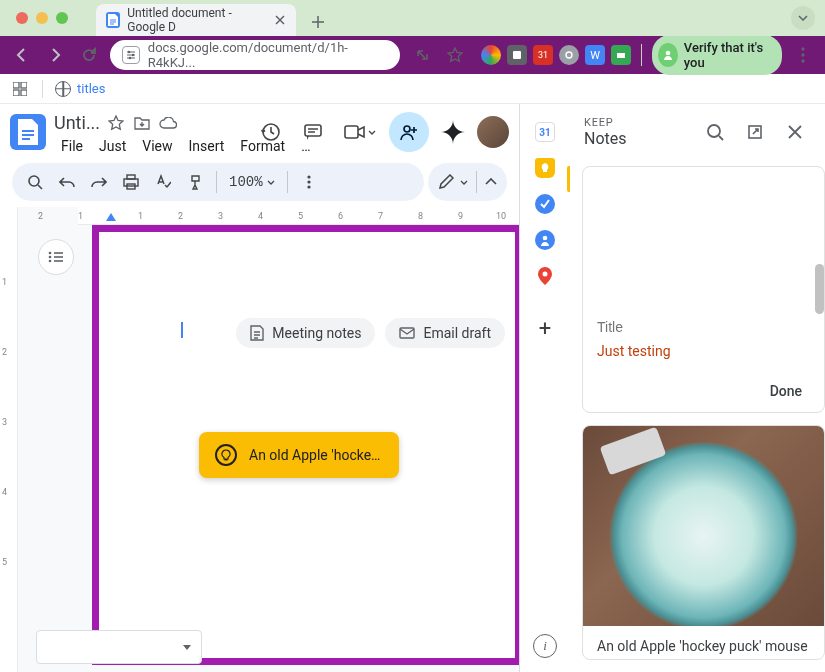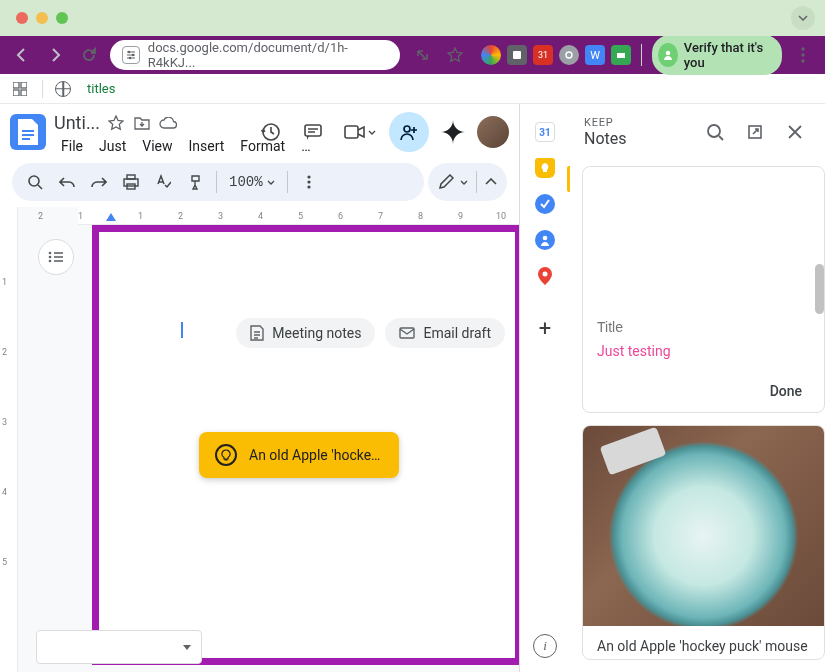--- a/index.html
+++ b/index.html
@@ -26,21 +26,21 @@
     .omnibox .site-icon { width:18px; height:18px; border:1px solid #9aa0a6; border-radius:4px; display:flex; align-items:center; justify-content:center; font-size:10px;}
     .addr-icons { display:flex; gap: 6px; align-items:center; margin-left: 4px;}
     .addr-ico { width: 28px; height: 28px; display: flex; align-items: center; justify-content: center; border-radius: 50%; color: #5f6368; }
     .ext-ico { width: 20px; height: 20px; border-radius: 4px; display:flex; align-items:center; justify-content:center; font-size:11px; color:#fff;}
     .verify-pill { background: #b3e3b5; border-radius: 18px; padding: 5px 12px 5px 6px; display: flex; align-items: center; gap: 6px; color: #202124; font-size: 13px; font-weight: 500;}
     .verify-pill .vi-ico { width:24px; height:24px; border-radius:50%; background:#6fcf73; display:flex; align-items:center; justify-content:center; color:#fff; }
     
     .bookmarks-bar { background: #fff; border-bottom: 1px solid #e8eaed; height: 30px; display: flex; align-items: center; padding: 0 10px; gap: 12px; }
     .bm-apps { width:20px; height:20px; display:flex; align-items:center; justify-content:center; color:#5f6368;}
     .bm-div { width:1px; height: 18px; background:#dadce0;}
-    .bm-item { display: flex; gap: 16px; align-items: center; color: #15803d; font-size: 13px; }
+    .bm-item { display: flex; gap: 6px; align-items: center; color: #3b82f6; font-size: 13px; }
     .bm-item .globe { width:16px; height:16px; border:1.5px solid #5f6368; border-radius:50%; position:relative;}
     .bm-item .globe::before{content:''; position:absolute; left:50%; top:0; bottom:0; width:1.5px; background:#5f6368; transform:translateX(-50%);}
     .bm-item .globe::after{content:''; position:absolute; top:50%; left:0; right:0; height:1.5px; background:#5f6368; transform:translateY(-50%);}
     
     
     .app { display: flex; height: calc(672px - 36px - 38px - 30px); }
     .docs-col { flex: 1; display: flex; flex-direction: column; min-width: 0; border-right: 1px solid #dadce0; }
     
     .docs-header { display: flex; align-items: flex-start; padding: 8px 10px 0 10px; gap: 8px; }
     .docs-logo { width: 36px; height: 36px; background: #4285f4; border-radius: 6px; display:flex; align-items:center; justify-content:center; color:#fff; margin-top:2px;}
@@ -105,40 +105,61 @@
     .keep-head .titles { flex:1;}
     .keep-head .k-sup { font-size:11px; color:#5f6368; letter-spacing: 0.8px;}
     .keep-head .k-main { font-size:16px; color:#3c4043; font-weight:400;}
     .keep-head .k-ico { width:32px; height:32px; display:flex; align-items:center; justify-content:center; color:#5f6368; border-radius:50%;}
     
     .keep-body { flex:1; overflow-y:auto; padding: 8px 0 12px 12px; display:flex; flex-direction:column; gap:12px;}
     .note-card { border:1px solid #e0e0e0; border-radius:8px; background:#fff; overflow:hidden;}
     .note-card.editing { padding-top: 140px;}
     .note-card .nc-body { padding: 12px 14px;}
     .nc-title-in { width:100%; border:none; font-size:14px; color:#80868b; outline:none; background:transparent;}
-    .nc-text { font-size:14px; color:#ec4899; margin-top:8px;}
+    .nc-text { font-size:14px; color:#c2410c; margin-top:8px;}
     .nc-actions { display:flex; justify-content:flex-end; padding: 6px 12px 10px 12px;}
     .nc-done { font-size:14px; color:#3c4043; font-weight:500; padding:6px 10px;}
     
     .note-img { height: 200px; background: radial-gradient(circle at 50% 55%, #e8f4f3 0%, #c5e8e2 30%, #6db5b8 50%, #4a8f93 55%, transparent 58%), linear-gradient(135deg, #6b4a3a 0%, #8b6650 40%, #6b4a3a 100%); position:relative;}
     .note-img::before { content:''; position:absolute; left:20px; top:10px; width:60px; height:30px; background:#d8d8d8; border-radius:4px; transform:rotate(-20deg);}
     .note-img-caption { padding: 12px 14px; font-size:14px; color:#3c4043;}
     
     .scrollbar-stub { position:absolute; right:1px; top:160px; width:9px; height:50px; background:#c1c1c1; border-radius:5px;}
     
     svg { display:block; }
   </style>
 </head>
 <body>
 
 <div class="chrome-frame">
   <div class="traffic-lights">
     <div class="tl red"></div>
     <div class="tl yellow"></div>
     <div class="tl green"></div>
+  </div>
+  <div class="tabs-row">
+    <div class="browser-tab">
+      <div class="tab-favicon">
+        <svg width="10" height="12" viewBox="0 0 10 12">
+            <path d="M0 0h7l3 3v9H0z" fill="#fff"></path>
+            <path d="M2 6h6M2 8h6M2 10h4" stroke="#4285f4" stroke-width="1"></path>
+          </svg>
+      </div>
+      <span>Untitled document - Google D</span>
+      <span class="tab-close">
+        <svg width="10" height="10" viewBox="0 0 10 10">
+            <path d="M1 1l8 8M9 1l-8 8" stroke="#5f6368" stroke-width="1.5"></path>
+          </svg>
+      </span>
+    </div>
+    <div class="new-tab">
+      <svg width="14" height="14" viewBox="0 0 14 14">
+          <path d="M7 1v12M1 7h12" stroke="#5f6368" stroke-width="1.5"></path>
+        </svg>
+    </div>
   </div>
   <div class="chrome-expand">
     <svg width="10" height="6" viewBox="0 0 10 6">
         <path d="M1 1l4 4 4-4" stroke="#5f6368" stroke-width="1.5" fill="none"></path>
       </svg>
   </div>
 </div>
 
 <div class="addr-bar">
   <div class="nav-btn disabled">

